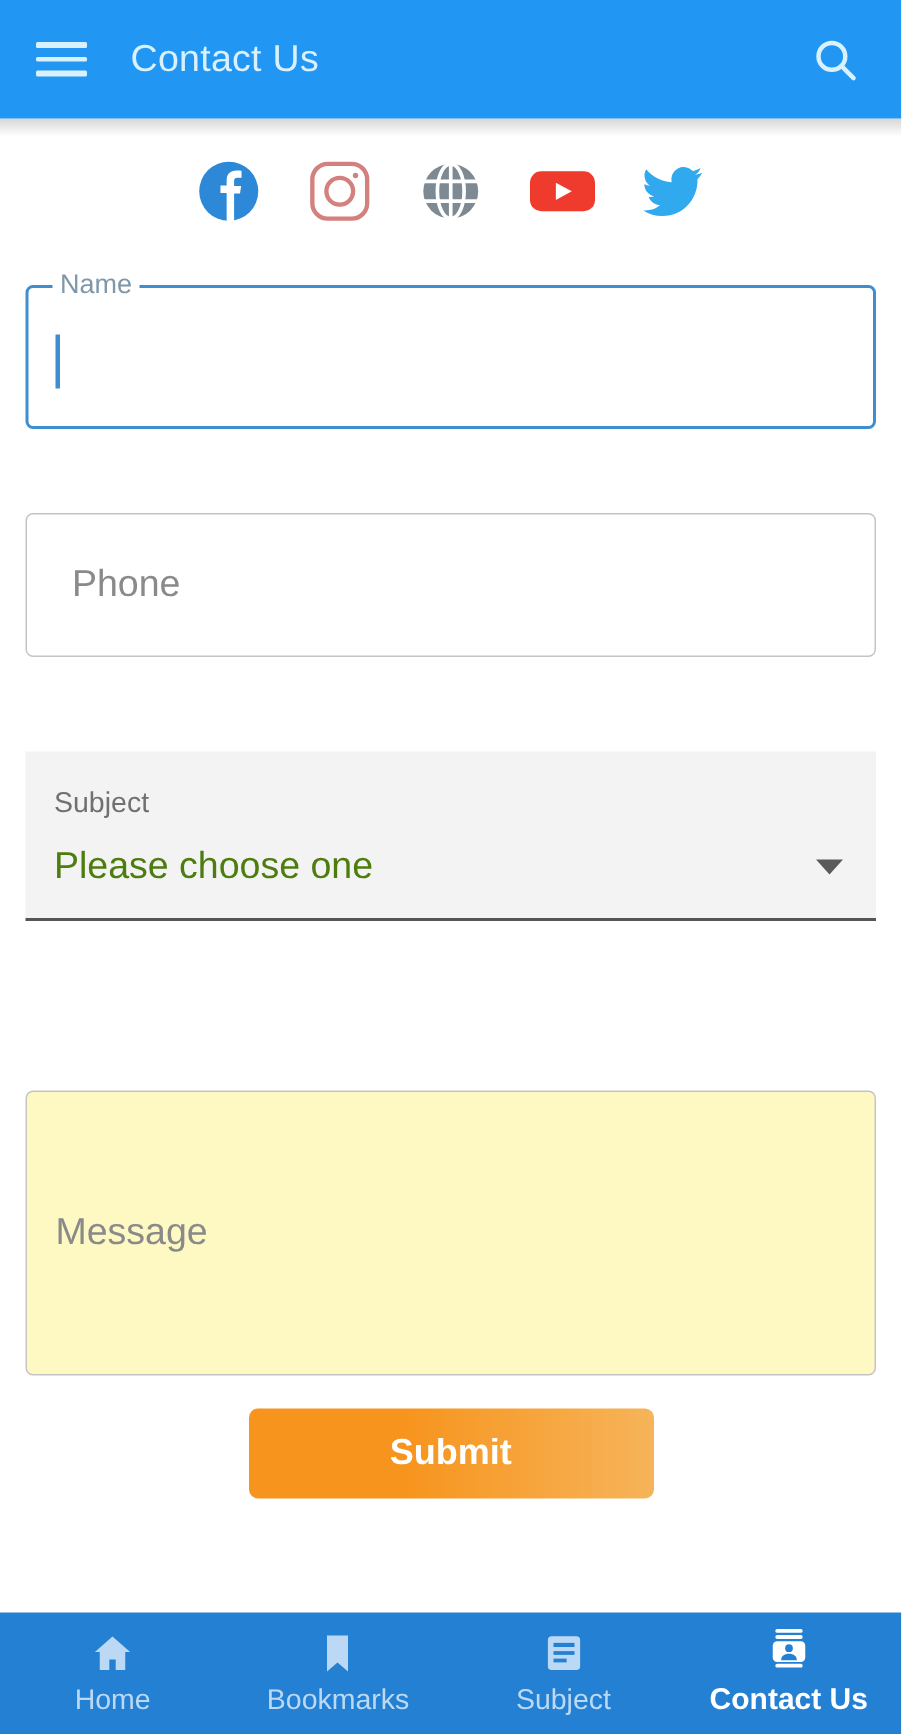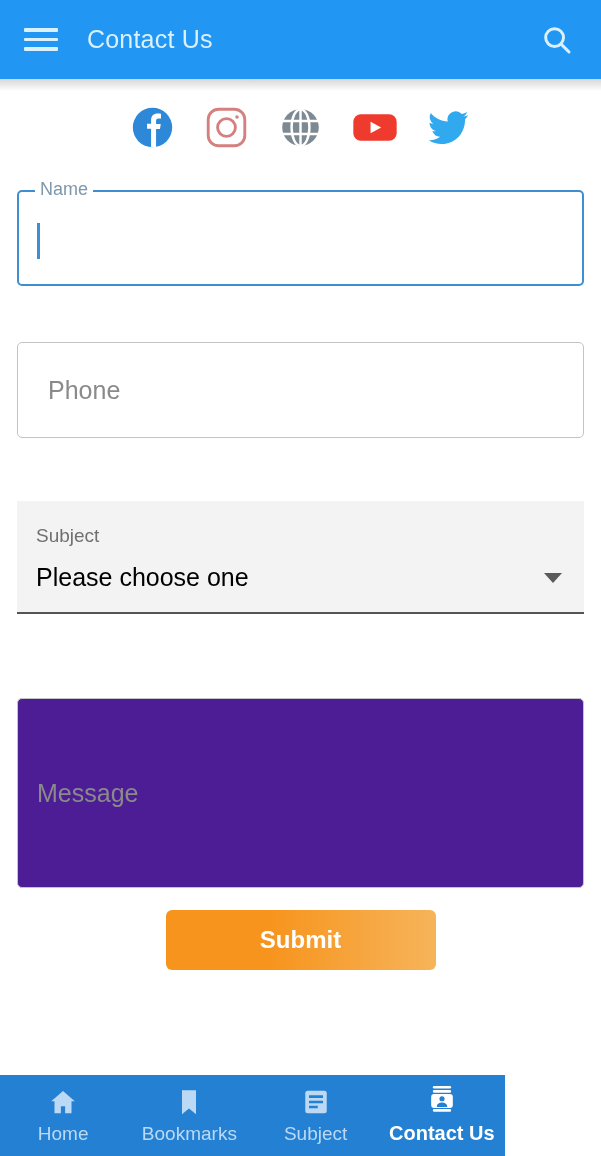--- a/index.html
+++ b/index.html
@@ -177,41 +177,41 @@
     top: 24px;
     font-size: 19px;
     color: #707070;
     white-space: nowrap;
   }
   .select-field .sel-value {
     position: absolute;
     left: 19px;
     top: 62px;
     font-size: 25px;
-    color: #000000;
+    color: #4d7c0f;
     white-space: nowrap;
   }
   .select-field .sel-arrow {
     position: absolute;
     right: 22px;
     top: 72px;
     width: 0; height: 0;
     border-left: 9px solid transparent;
     border-right: 9px solid transparent;
     border-top: 10px solid #5a5a5a;
   }
 
   
   .textarea-field {
     position: relative;
-    margin-top: 84px;
+    margin-top: 113px;
     height: 190px;
     border: 1.6px solid #c4c4c4;
     border-radius: 5px;
-    background: #4c1d95;
+    background: #fef9c3;
     cursor: text;
   }
   .textarea-field .placeholder {
     position: absolute;
     left: 19px;
     top: 50%;
     transform: translateY(-50%);
     font-size: 25px;
     color: #8a8a8a;
   }
@@ -235,21 +235,21 @@
     display: flex;
     align-items: center;
     justify-content: center;
     cursor: pointer;
   }
 
   
   .bottomnav {
     position: absolute;
     left: 0; bottom: 0;
-    width: 505px;
+    width: 601px;
     height: 81px;
     background: #2480d2;
     display: flex;
     z-index: 30;
   }
   .nav-item {
     flex: 1;
     display: flex;
     flex-direction: column;
     align-items: center;

